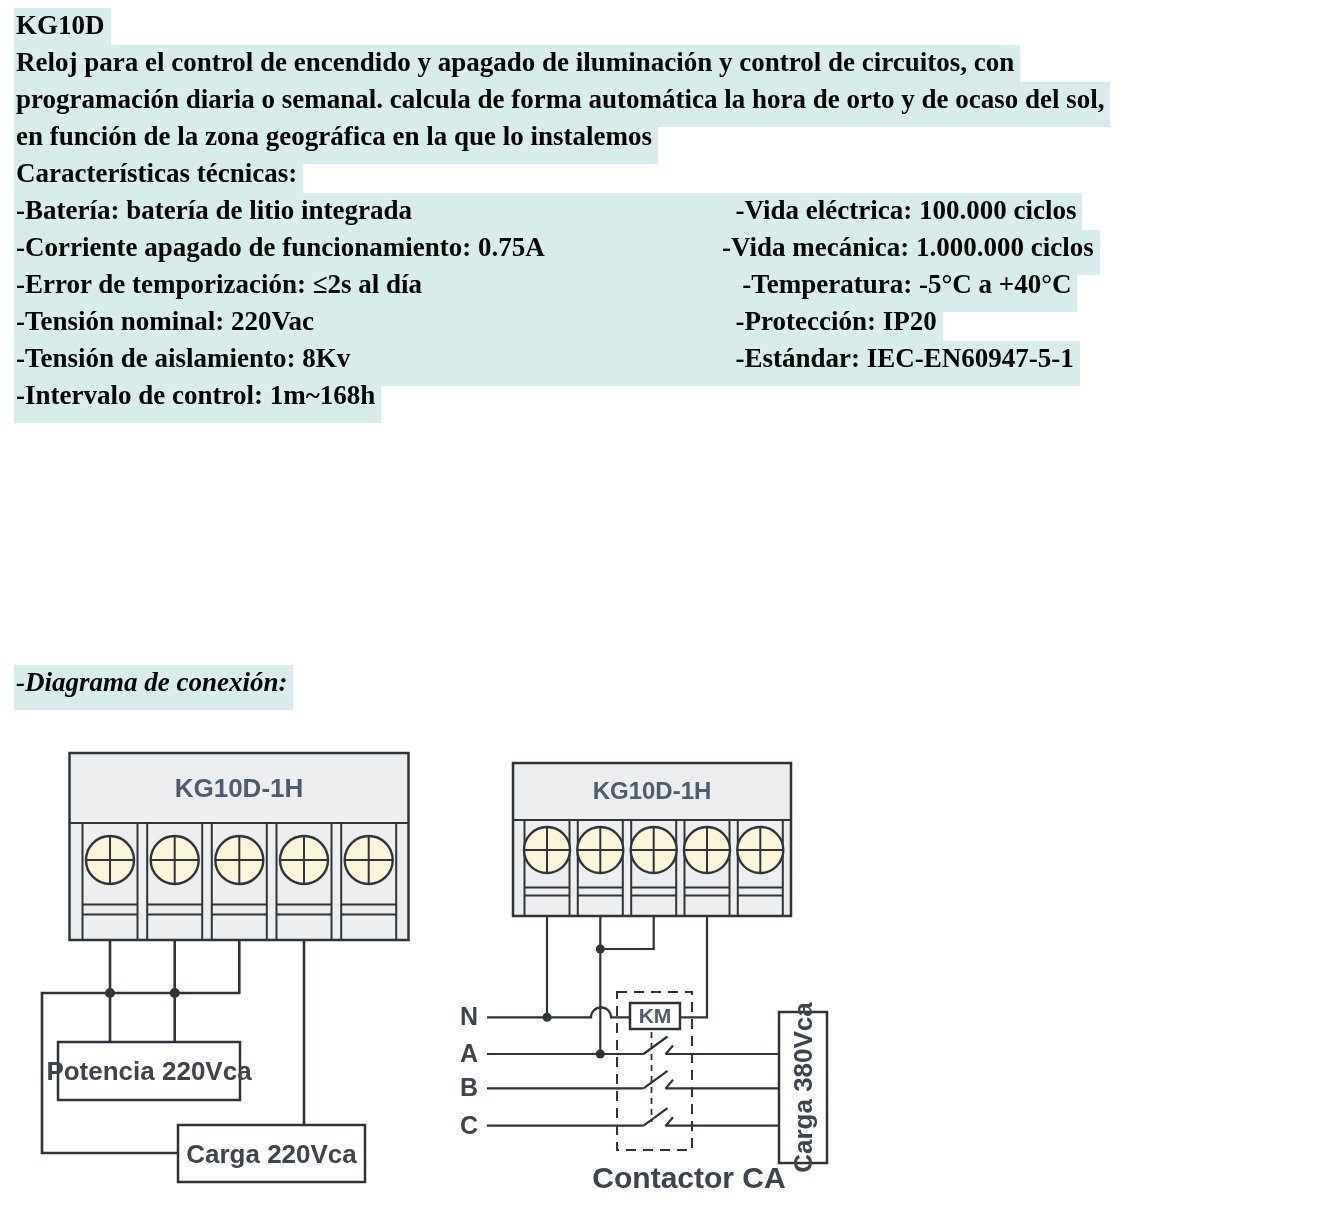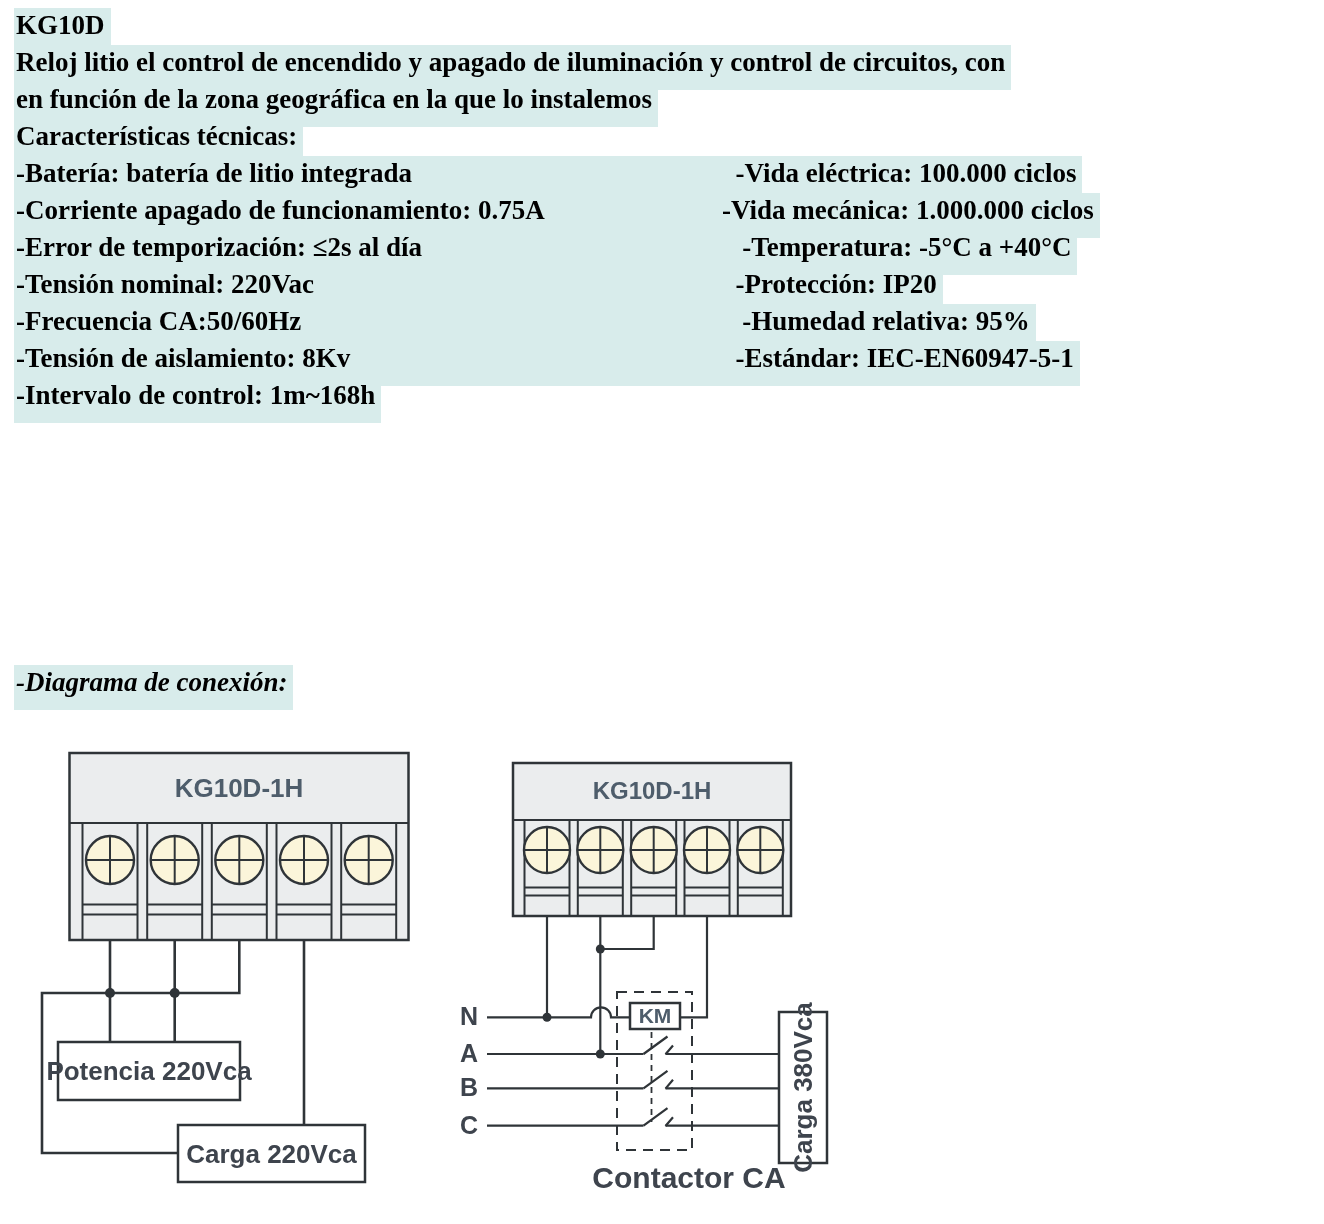--- a/index.html
+++ b/index.html
@@ -33,29 +33,29 @@
   .dtext{font-family:"Liberation Sans",sans-serif;fill:var(--diagram-text);font-weight:bold;font-size:26px;}
   .phase{font-size:25px;}
   .km{font-size:21px;fill:var(--device-label);}
   .caption{font-size:30px;}
 </style>
 </head>
 <body>
 
 <div class="textcol">
   <div class="line"><span class="hl">KG10D</span></div>
-  <div class="line"><span class="hl">Reloj litio el control de encendido y apagado de iluminación y control de circuitos, con</span></div>
+  <div class="line"><span class="hl">Reloj para el control de encendido y apagado de iluminación y control de circuitos, con</span></div>
+  <div class="line"><span class="hl">programación diaria o semanal. calcula de forma automática la hora de orto y de ocaso del sol,</span></div>
   <div class="line"><span class="hl">en función de la zona geográfica en la que lo instalemos</span></div>
   <div class="line"><span class="hl">Características técnicas:</span></div>
 
   <div class="line"><span class="hl"><span class="cl">-Batería: batería de litio integrada</span><span>  -Vida eléctrica: 100.000 ciclos</span></span></div>
   <div class="line"><span class="hl"><span class="cl">-Corriente apagado de funcionamiento: 0.75A</span><span>-Vida mecánica: 1.000.000 ciclos</span></span></div>
   <div class="line"><span class="hl"><span class="cl">-Error de temporización: ≤2s al día</span><span>   -Temperatura: -5°C a +40°C</span></span></div>
   <div class="line"><span class="hl"><span class="cl">-Tensión nominal: 220Vac</span><span>  -Protección: IP20</span></span></div>
-  <div class="line"><span class="hl"><span class="cl">-Frecuencia CA:50/60Hz</span><span>   -Humedad relativa: 95%</span></span></div>
   <div class="line"><span class="hl"><span class="cl">-Tensión de aislamiento: 8Kv</span><span>  -Estándar: IEC-EN60947-5-1</span></span></div>
   <div class="line"><span class="hl"><span class="cl solo">-Intervalo de control: 1m~168h</span></span></div>
 </div>
 
 <div class="line diagram-heading"><span class="hl">-Diagrama de conexión:</span></div>
 
 <svg width="1324" height="484" viewBox="0 0 1324 484">
 
   <g>
     <rect class="blk" x="69.5" y="13" width="339" height="187"></rect>

